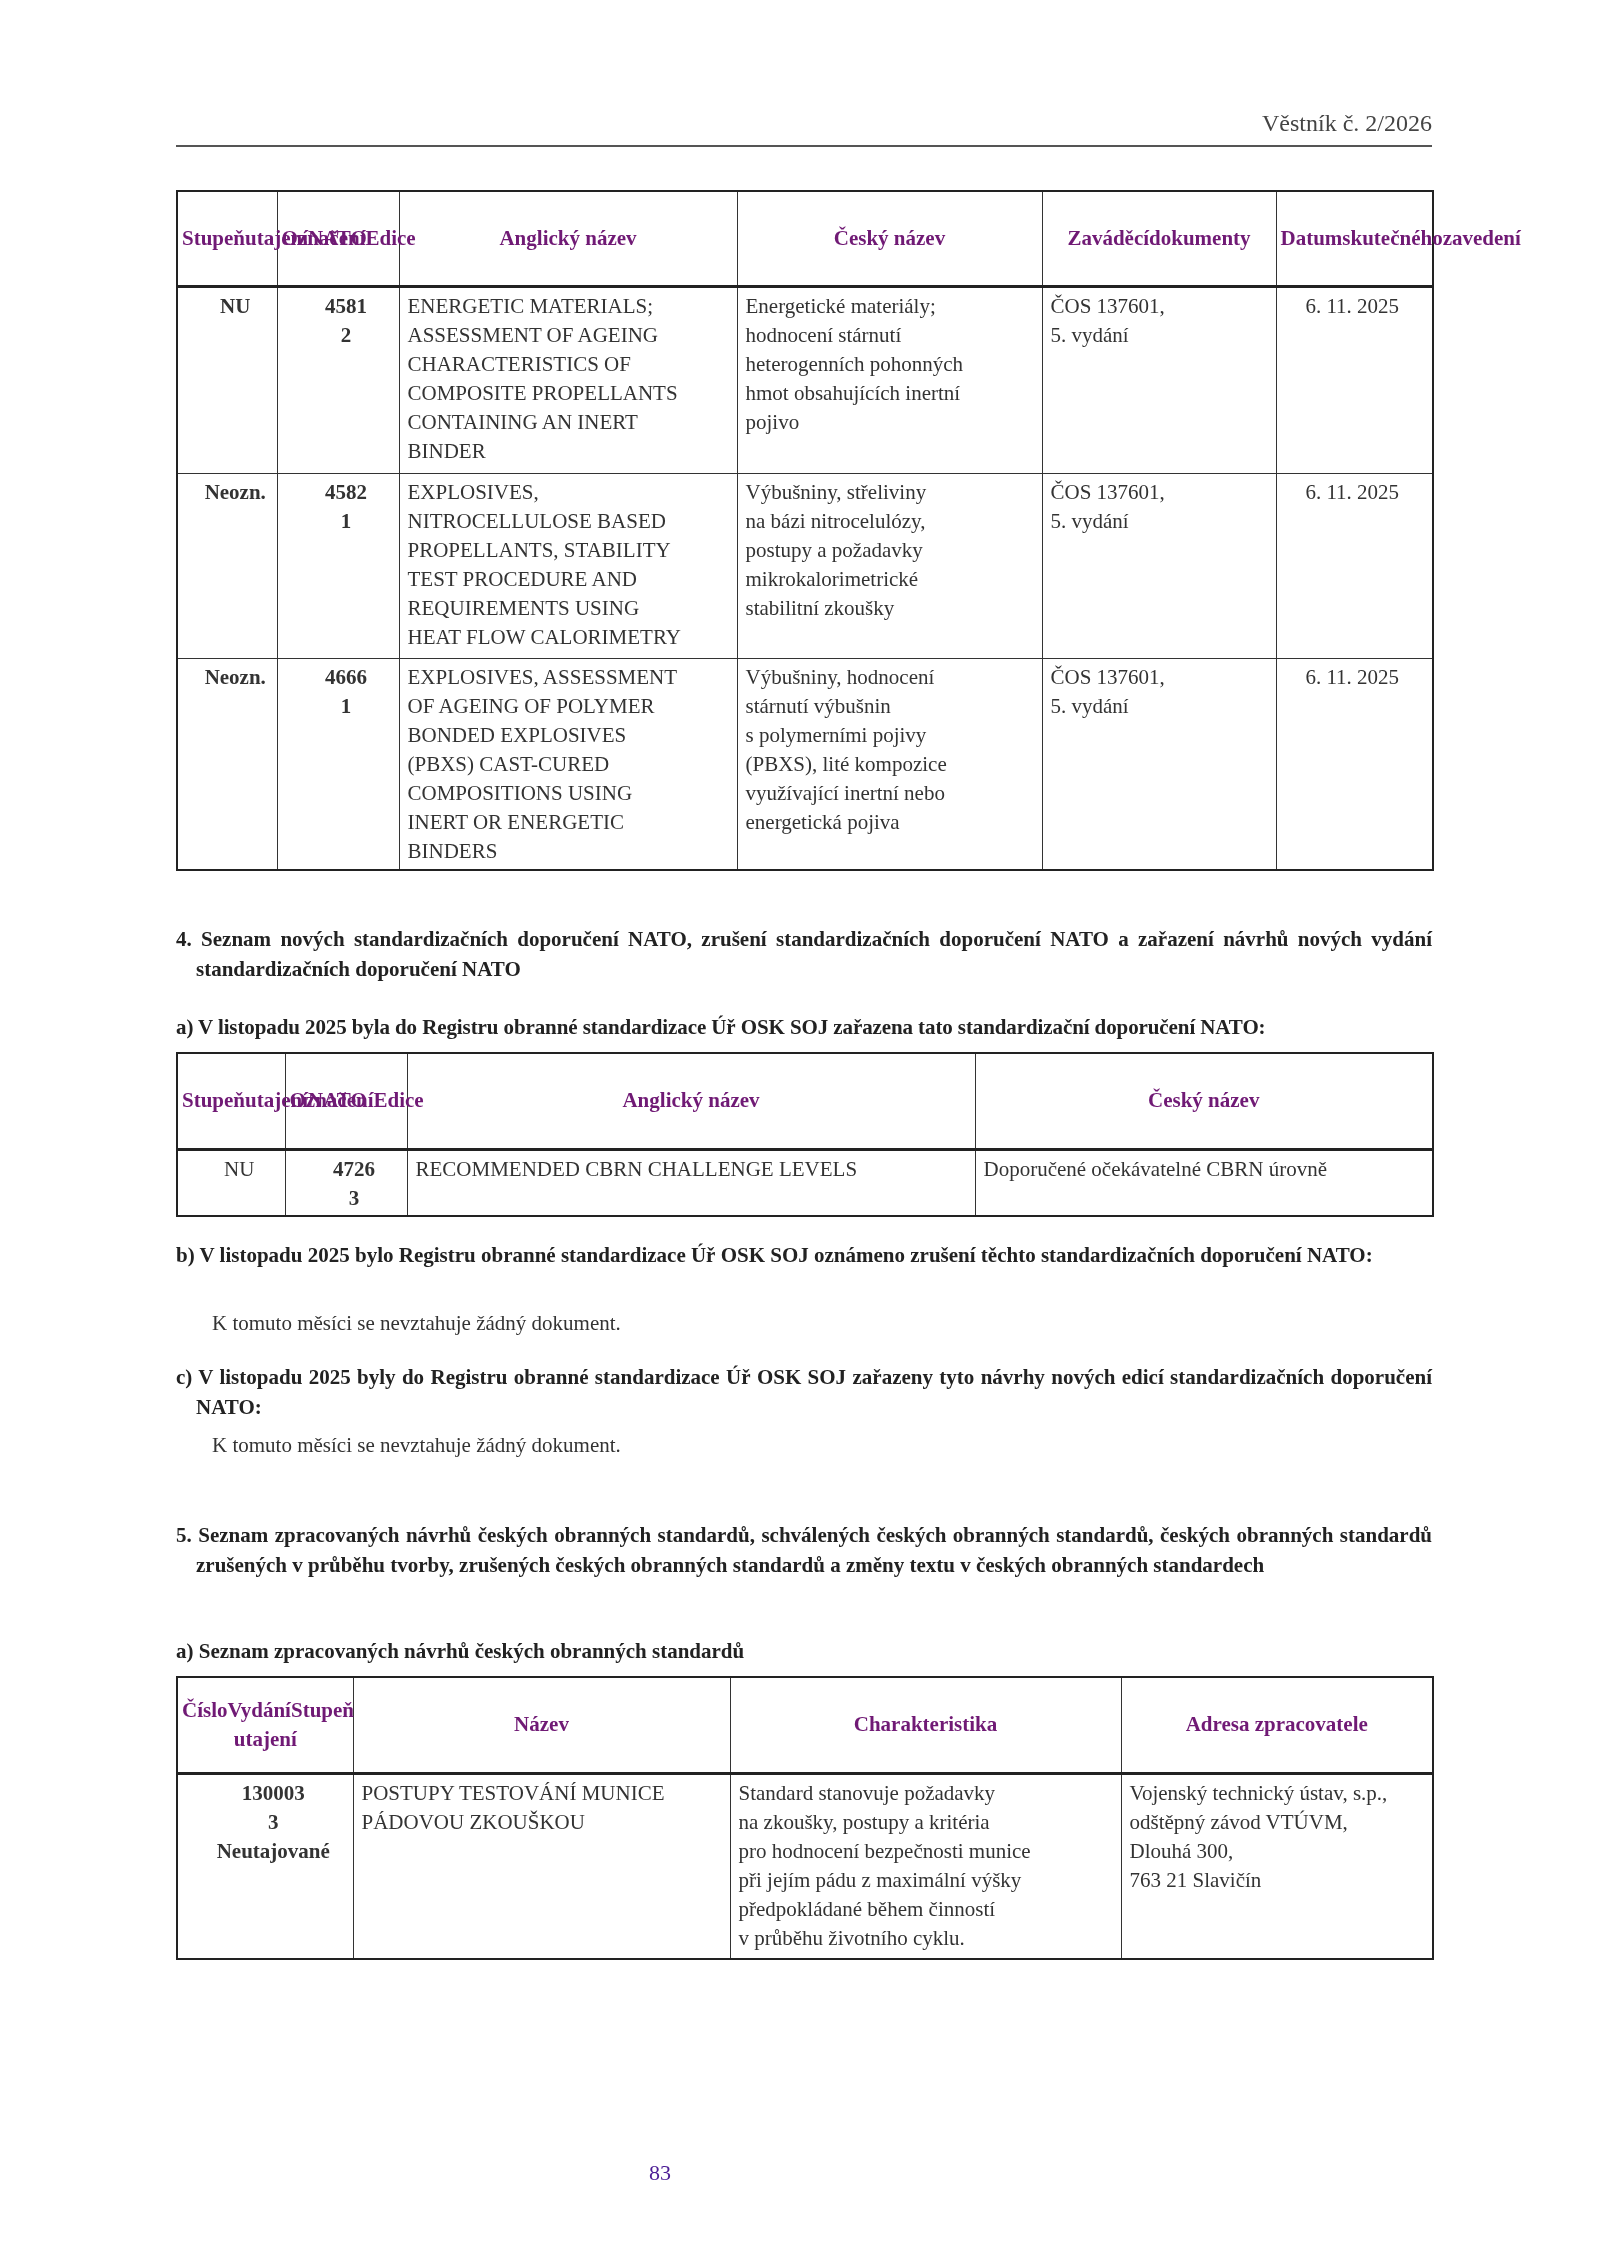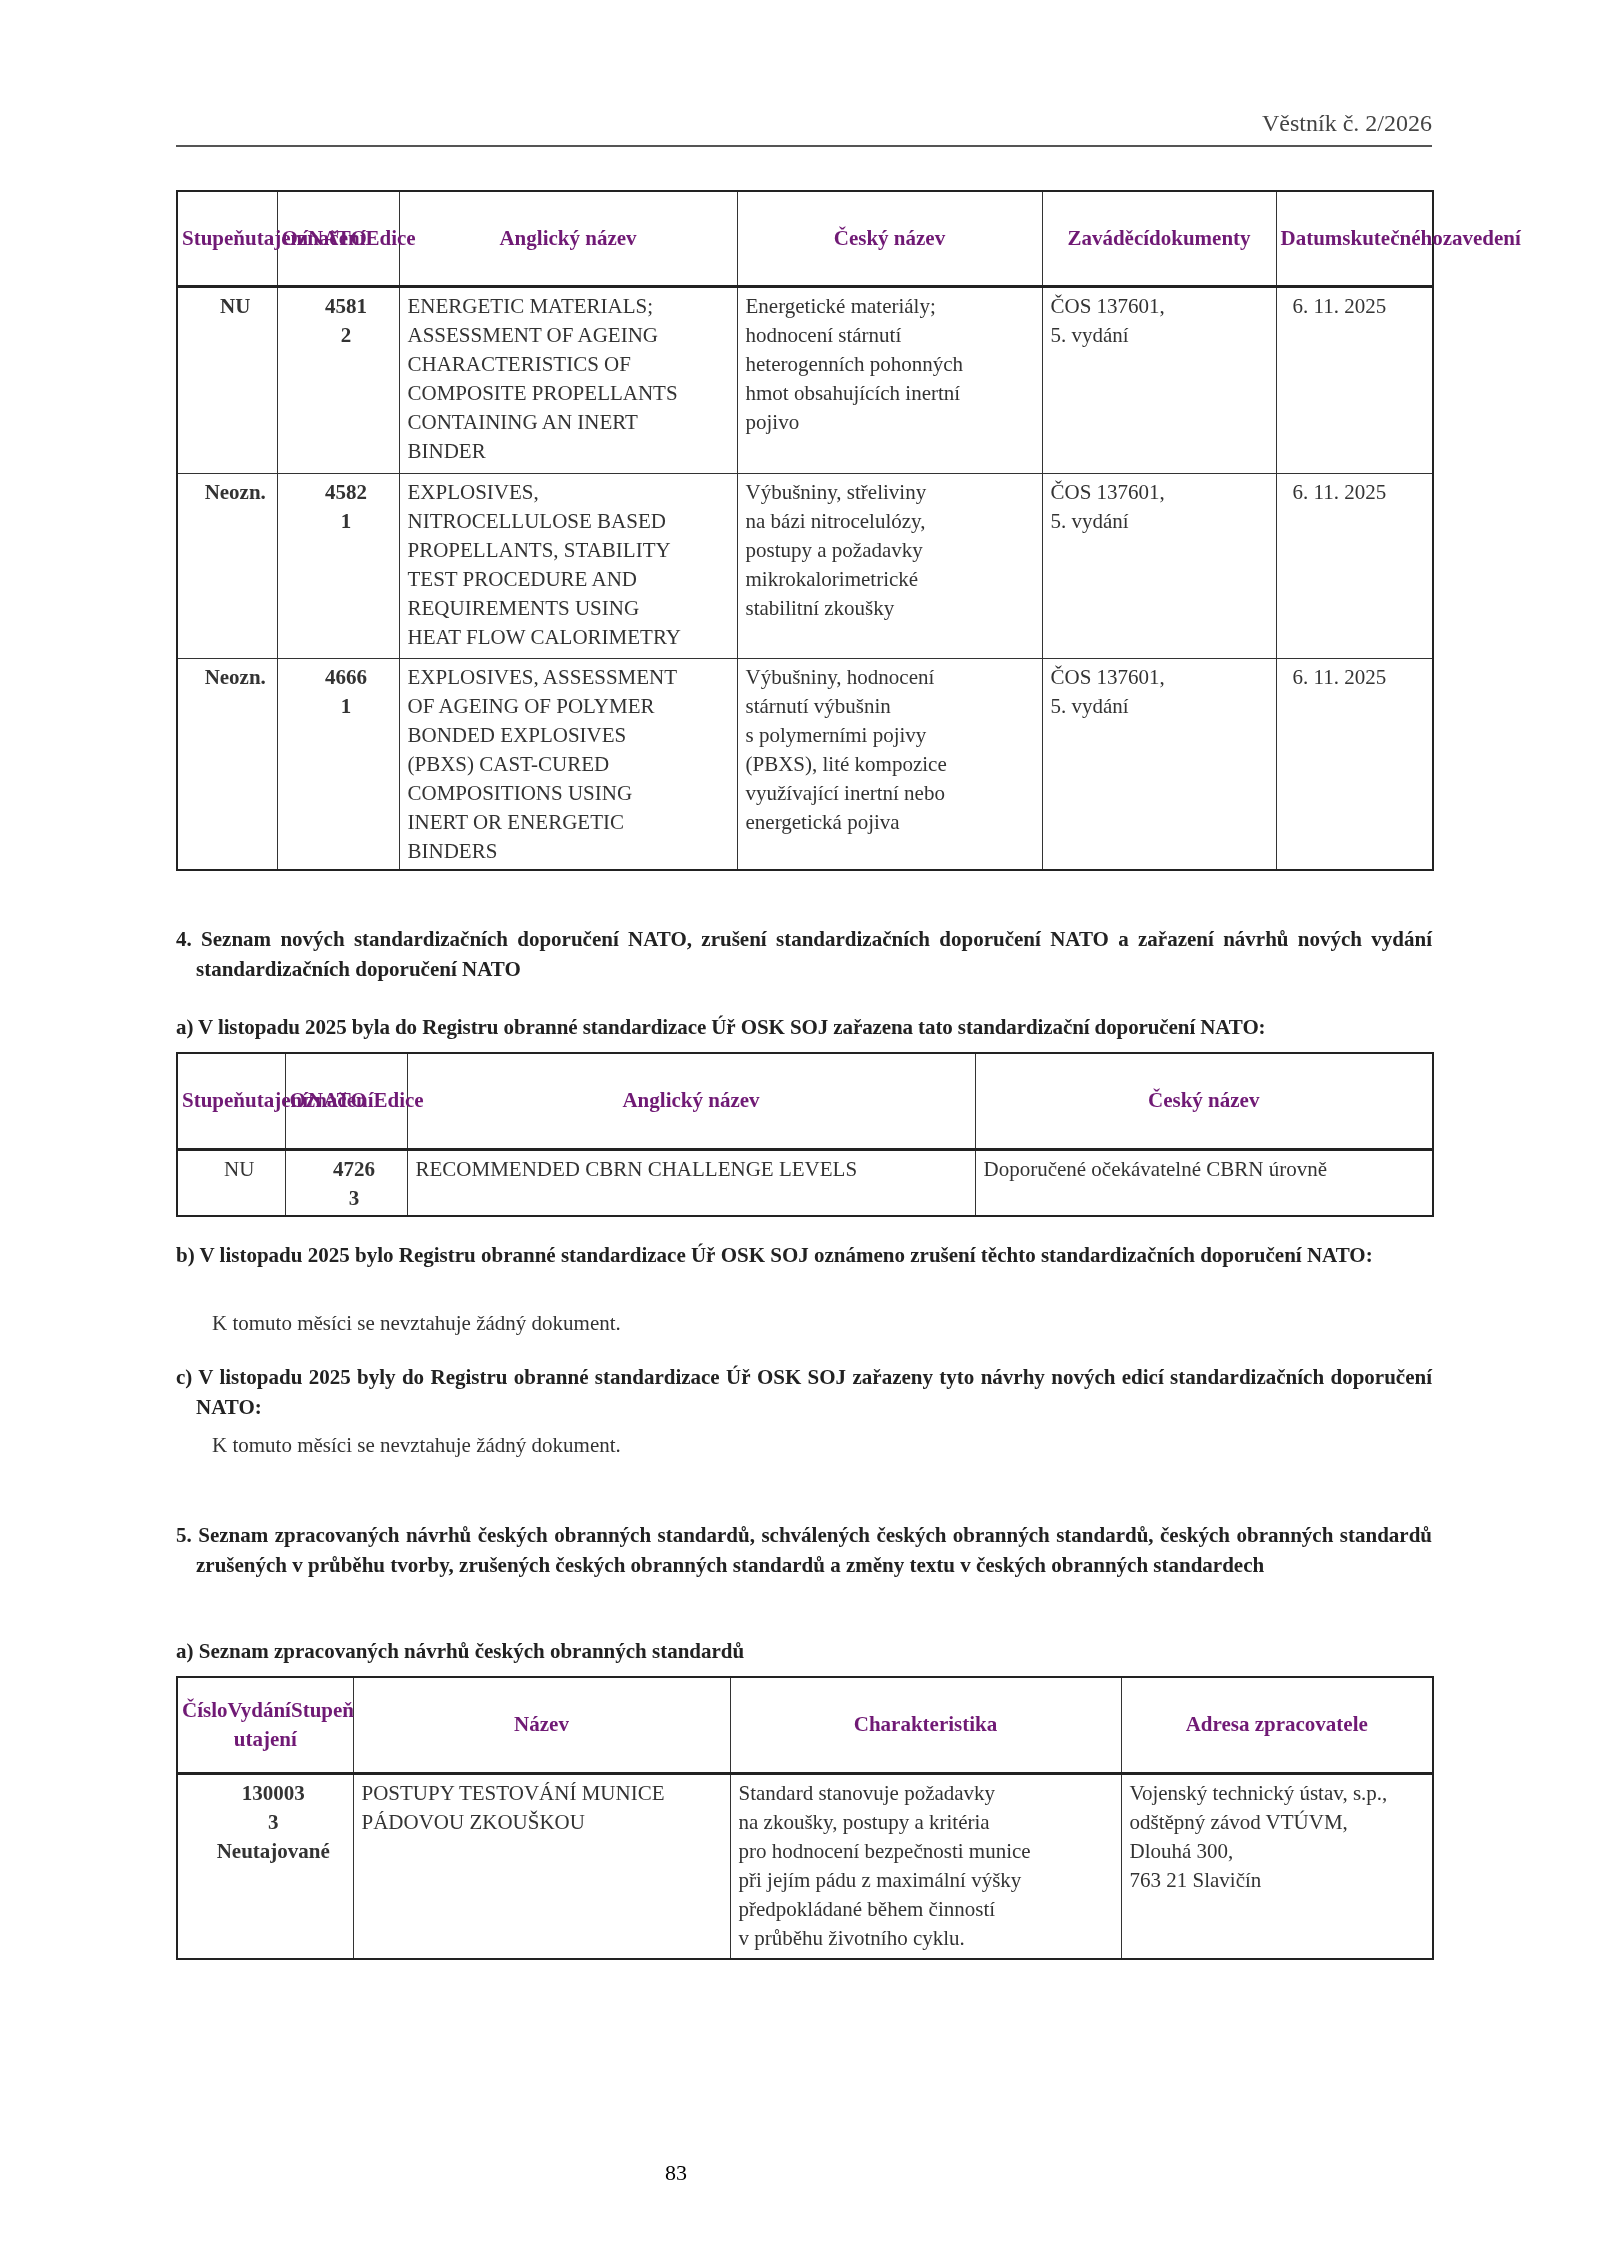--- a/index.html
+++ b/index.html
@@ -10,28 +10,28 @@
   .header-rule { position: absolute; left: 176px; top: 145px; width: 1256px; height: 0;
                  border-top: 2px solid #555; }
   table.std { position: absolute; border-collapse: collapse; table-layout: fixed;
               border: 2.5px solid #222; font-size: 21px; line-height: 29px; }
   table.std th { font-weight: bold; text-align: center; vertical-align: middle;
                  border-left: 1px solid #333; border-right: 1px solid #333; padding: 4px 4px;
                  border-bottom: 3px solid #222; color: #701a75; }
   table.std td { vertical-align: top; border: 1px solid #333; padding: 4px 8px 2px 8px; color: #333; }
   table.std td.c { text-align: center; font-weight: bold; padding-left: 18px; padding-right: 2px; }
   table.std td.nb { font-weight: normal; }
-  table.std td.r { text-align: left; padding-right: 20px; padding-left: 16px; }
+  table.std td.r { text-align: center; padding-right: 20px; padding-left: 16px; }
   table.std td .line { display: block; }
   .sec { position: absolute; left: 176px; width: 1256px; font-size: 21px; line-height: 30px;
          font-weight: bold; color: #222; text-align: justify; }
   .sec.hang { padding-left: 20px; text-indent: -20px; box-sizing: border-box; }
   .note { position: absolute; left: 212px; font-size: 21px; line-height: 30px; color: #333; }
-  .page-number { position: absolute; left: 16px; width: 1320px; top: 2160px; text-align: center;
-                 font-size: 22px; color: #000000; }
+  .page-number { position: absolute; left: 0; width: 1320px; top: 2160px; text-align: center;
+                 font-size: 22px; color: #4c1d95; }
 </style>
 </head>
 <body>
 
 <div class="page-header">Věstník č. 2/2026</div>
 <div class="header-rule"></div>
 
 <table class="std" style="left:176px; top:190px; width:1256px;">
   <colgroup>
     <col style="width:100px">

